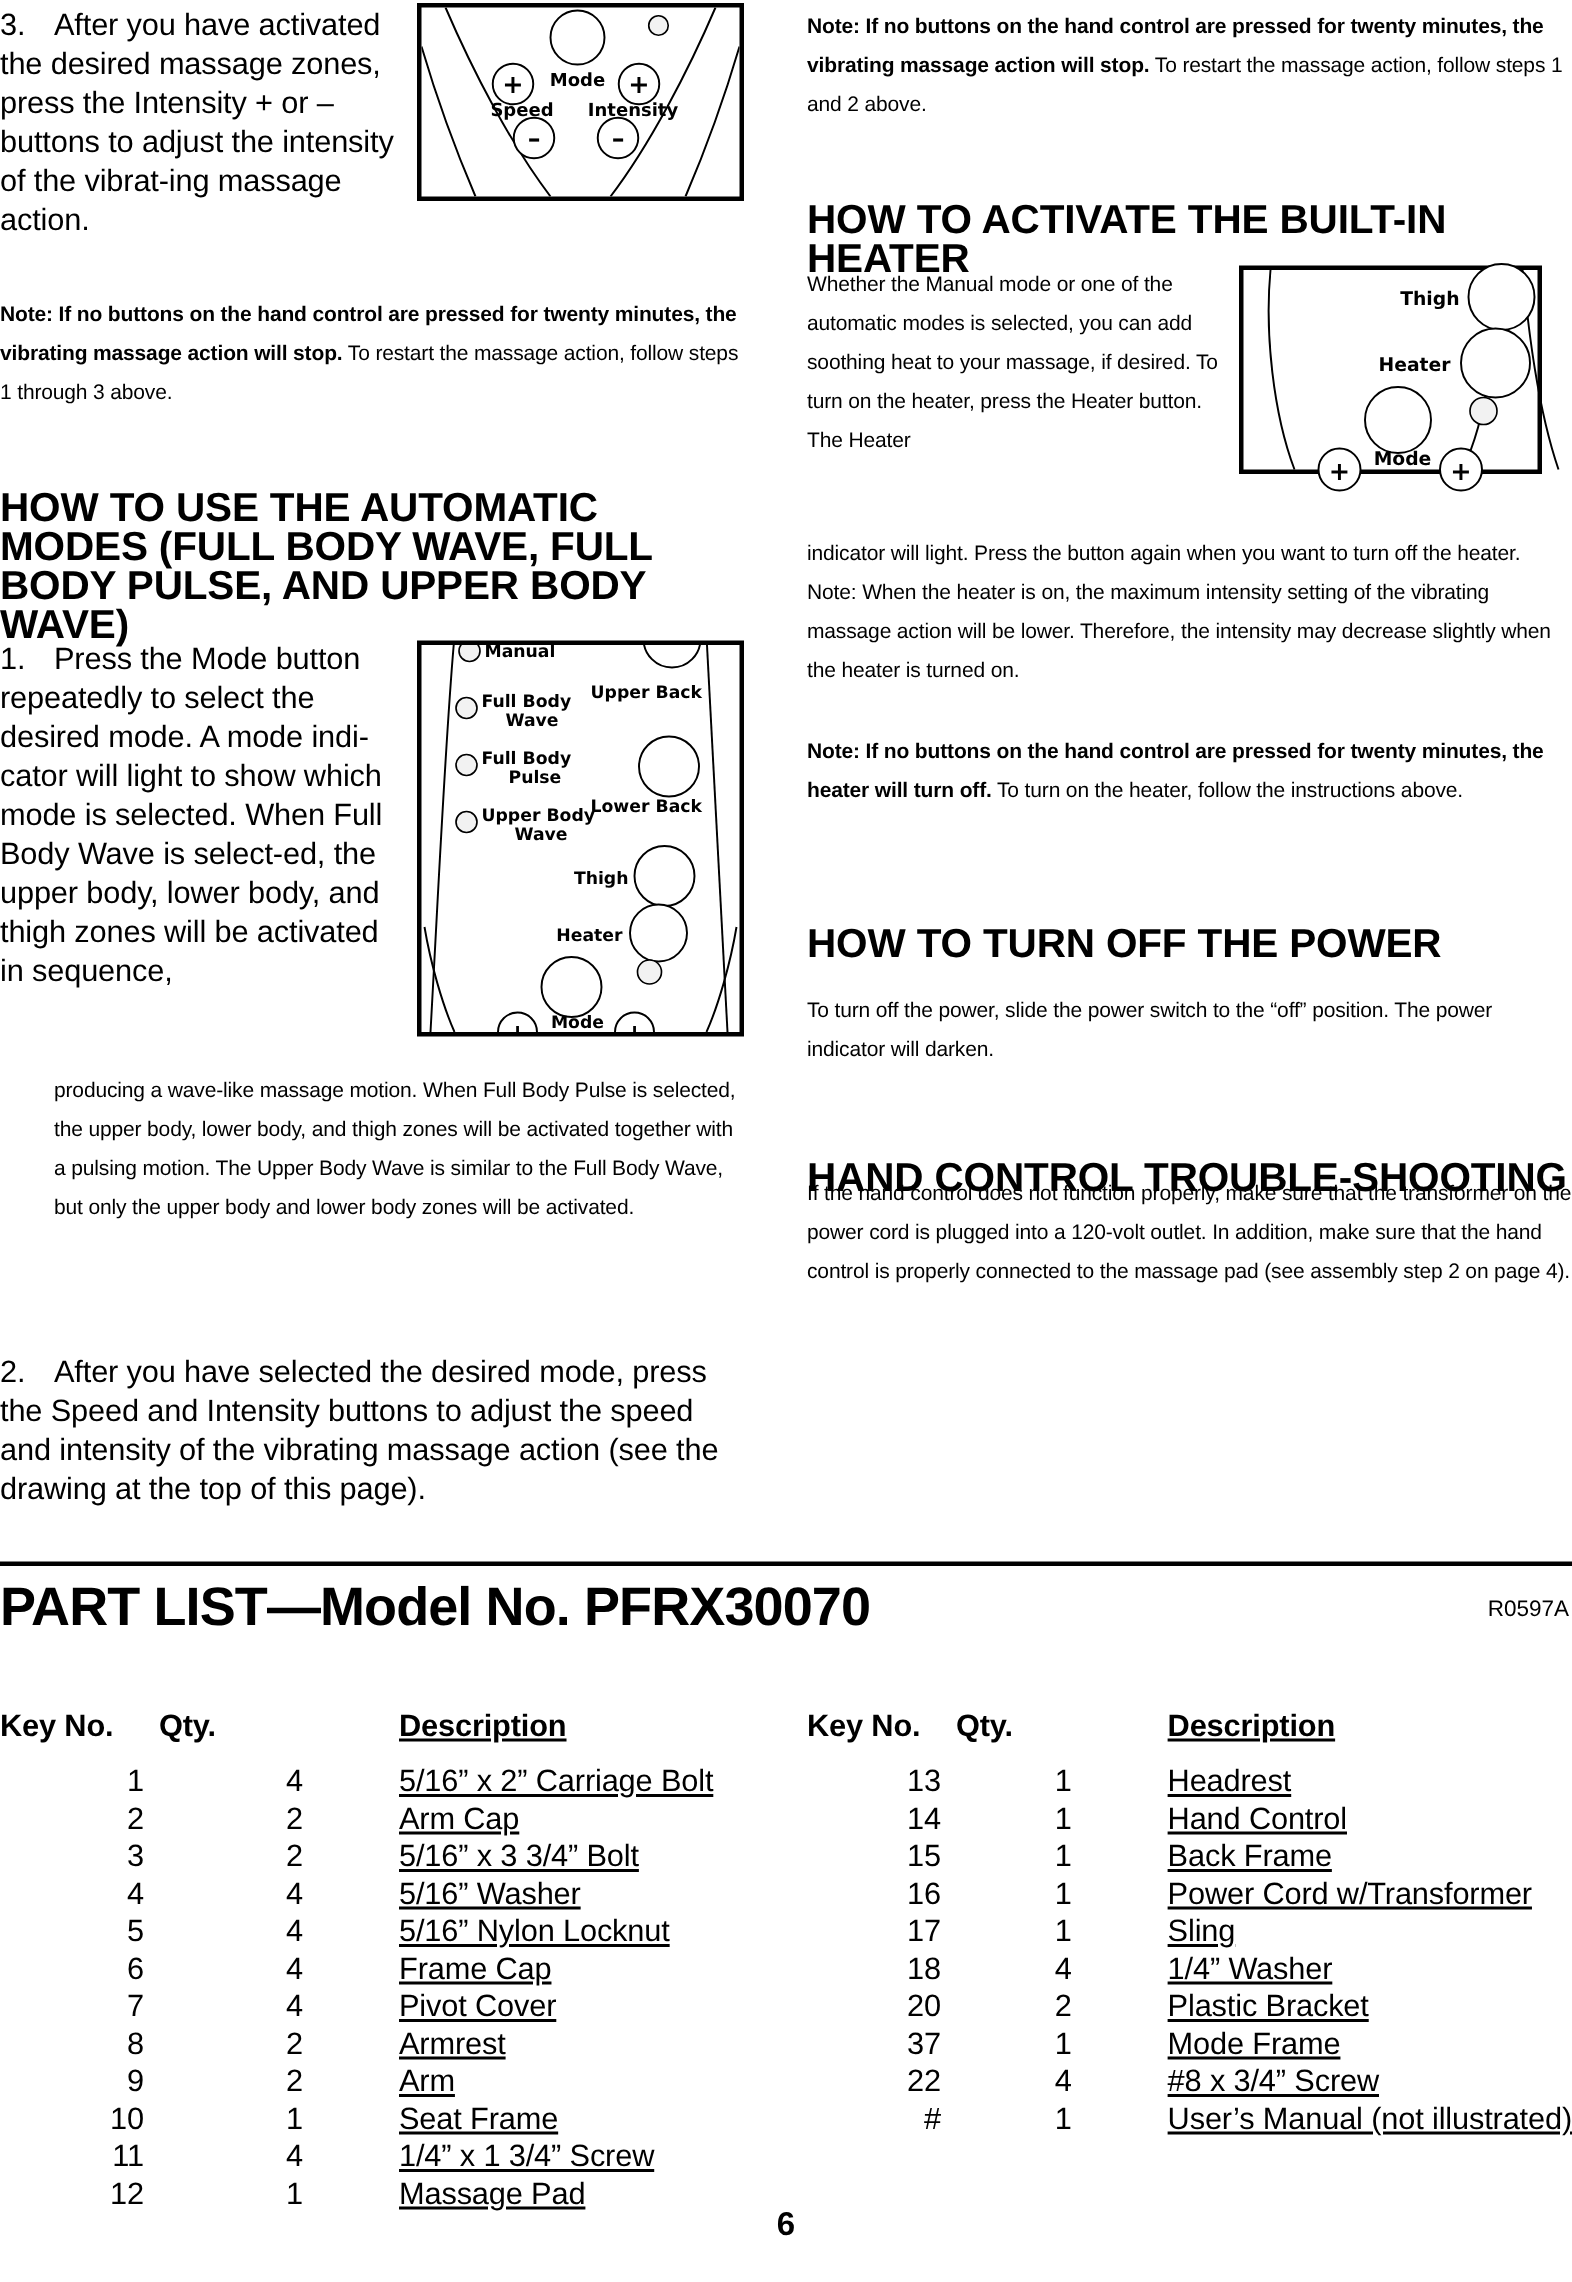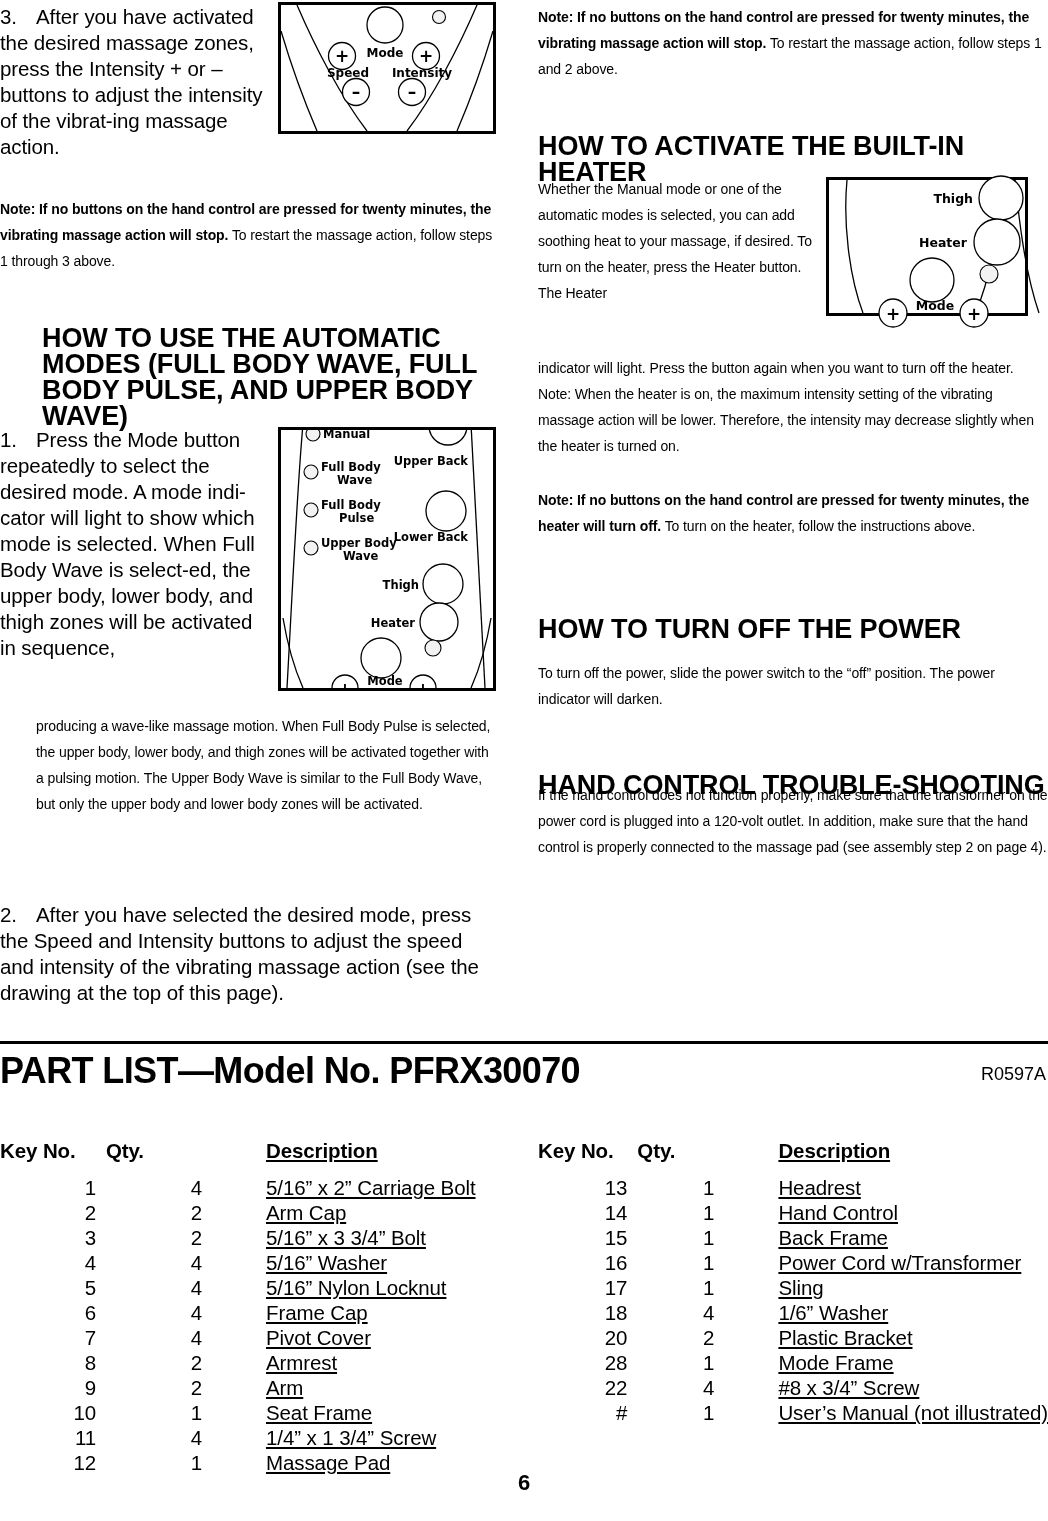--- a/index.html
+++ b/index.html
@@ -79,21 +79,21 @@
     top: 1050px;
     font-size: 36px;
     font-weight: bold;
     letter-spacing: -0.6px;
     white-space: nowrap;
   }
   #partlist-rev {
     position: absolute;
     right: 2px;
     top: 1064px;
-    font-size: 18px;
+    font-size: 15px;
     letter-spacing: 0px;
   }
 
   table.parts {
     position: absolute;
     border-collapse: collapse;
     font-size: 20.5px;
     letter-spacing: -0.1px;
     padding-left: 30px;
   }
@@ -129,21 +129,21 @@
 
   <div class="abs step" style="left:0px; top:4px; width:268px;">
     <span class="num">3.</span>
     <span class="txt">After you have activated the desired massage zones, press the Intensity + or – buttons to adjust the intensity of the vibrat-ing massage action.</span>
   </div>
 
   <div class="abs body" style="left:0px; top:196px; width:497px;">
     <span class="b">Note: If no buttons on the hand control are pressed for twenty minutes, the vibrating massage action will stop.</span><span> To restart the massage action, follow steps 1 through 3 above.</span>
   </div>
 
-  <h3 class="abs head" style="left:0px; top:325px; width:497px;margin-left:42px;">HOW TO USE THE AUTOMATIC MODES (FULL BODY WAVE, FULL BODY PULSE, AND UPPER BODY WAVE)</h3>
+  <h3 class="abs head" style="left:0px; top:325px; width:497px;">HOW TO USE THE AUTOMATIC MODES (FULL BODY WAVE, FULL BODY PULSE, AND UPPER BODY WAVE)</h3>
 
   <div class="abs step" style="left:0px; top:427px; width:268px;">
     <span class="num">1.</span>
     <span class="txt">Press the Mode button repeatedly to select the desired mode. A mode indi-cator will light to show which mode is selected. When Full Body Wave is select-ed, the upper body, lower body, and thigh zones will be activated in sequence,</span>
   </div>
   <div class="abs body" style="left:36px; top:713px; width:461px;">producing a wave-like massage motion. When Full Body Pulse is selected, the upper body, lower body, and thigh zones will be activated together with a pulsing motion. The Upper Body Wave is similar to the Full Body Wave, but only the upper body and lower body zones will be activated.</div>
 
   <div class="abs step" style="left:0px; top:902px; width:497px;">
     <span class="num">2.</span>
     <span class="txt">After you have selected the desired mode, press the Speed and Intensity buttons to adjust the speed and intensity of the vibrating massage action (see the drawing at the top of this page).</span>
@@ -374,29 +374,29 @@
           <td class="c-desc">Power Cord w/Transformer</td>
         </tr>
         <tr>
           <td class="c-key">17</td>
           <td class="c-qty">1</td>
           <td class="c-desc">Sling</td>
         </tr>
         <tr>
           <td class="c-key">18</td>
           <td class="c-qty">4</td>
-          <td class="c-desc">1/6” Washer</td>
+          <td class="c-desc">1/4” Washer</td>
         </tr>
         <tr>
           <td class="c-key">20</td>
           <td class="c-qty">2</td>
           <td class="c-desc">Plastic Bracket</td>
         </tr>
         <tr>
-          <td class="c-key">28</td>
+          <td class="c-key">37</td>
           <td class="c-qty">1</td>
           <td class="c-desc">Mode Frame</td>
         </tr>
         <tr>
           <td class="c-key">22</td>
           <td class="c-qty">4</td>
           <td class="c-desc">#8 x 3/4” Screw</td>
         </tr>
         <tr>
           <td class="c-key">#</td>

